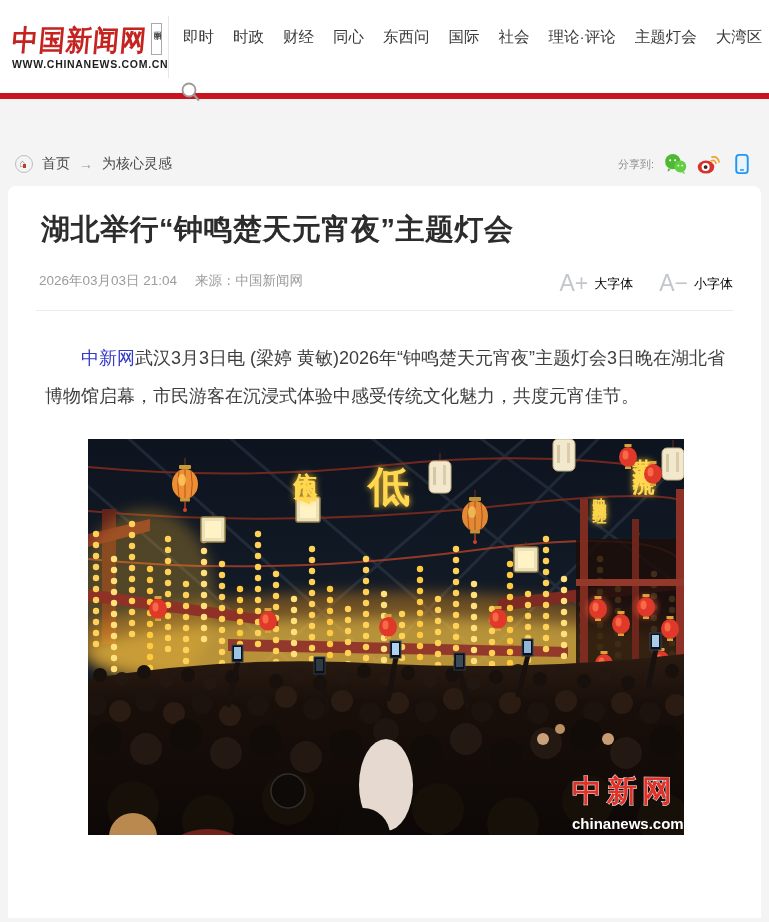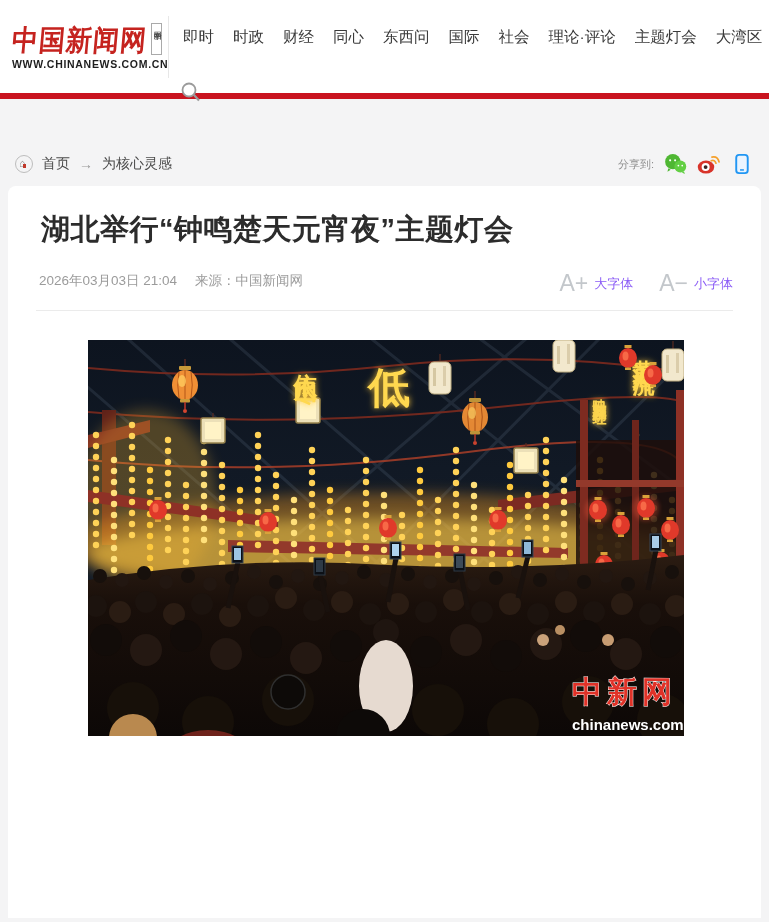--- a/index.html
+++ b/index.html
@@ -40,21 +40,21 @@
   .share .ic{width:23px;height:22px;display:inline-flex;cursor:pointer;}
   
   .card{margin:11px 8px 0;background:#fff;border-radius:8px 8px 0 0;height:732px;overflow:hidden;}
   .card h1{margin:3px;padding:21px 30px 0;font-size:29px;color:#2c2c2c;letter-spacing:.5px;font-weight:bold;}
   .meta-row{display:flex;padding:19px 28px 0 31px;font-size:13.5px;color:#9b9b9b;}
   .meta-date{margin-right:18px;}
   .meta-src a{color:#9b9b9b;text-decoration:none;cursor:pointer;}
   .font-controls{margin-left:auto;display:flex;gap:26px;}
   .fc{display:flex;align-items:center;gap:6px;background:none;border:none;padding:0;cursor:pointer;}
   .fc-a{font-size:23px;line-height:1;color:#c3c7cb;font-family:"Liberation Sans",sans-serif;}
-  .fc-l{font-size:13px;color:#8b5cf6;}
+  .fc-l{font-size:13px;color:#000000;}
   .divider{border:none;border-top:1px solid #ebebeb;margin:15px 28px 0;}
   .article-body{padding:6px 34px 0 37px;}
   .article-body p{margin:23px 0 0;font-size:18px;line-height:2.1;color:#3e3e3e;text-indent:2em;}
   .p-link{color:#3339c8;cursor:pointer;}
   
   .photo{margin:23px auto 0;width:596px;height:396px;overflow:hidden;background:#10161f;}
   .vtext{writing-mode:vertical-rl;text-orientation:upright;}
 </style>
 </head>
 <body>
@@ -143,20 +143,21 @@
         <span class="fc-l">大字体</span>
       </button>
       <button class="fc">
         <span class="fc-a">A−</span>
         <span class="fc-l">小字体</span>
       </button>
     </div>
   </div>
   <hr class="divider">
   <div class="article-body">
+    <p><span class="p-link">中新网</span><span>武汉3月3日电 (梁婷 黄敏)2026年“钟鸣楚天元宵夜”主题灯会3日晚在湖北省博物馆启幕，市民游客在沉浸式体验中感受传统文化魅力，共度元宵佳节。</span></p>
     <figure class="photo" style="margin-left:auto;margin-right:auto;">
       <svg width="596" height="412" viewBox="0 0 596 412">
         <defs>
           <linearGradient id="sky" x1="0" y1="0" x2="0" y2="1">
             <stop offset="0" stop-color="#0d141f"></stop>
               <stop offset="1" stop-color="#1a2432"></stop>
           </linearGradient>
           <linearGradient id="crowdg" x1="0" y1="0" x2="0" y2="1">
             <stop offset="0" stop-color="#2b1c12"></stop>
               <stop offset=".25" stop-color="#190f0a"></stop>

